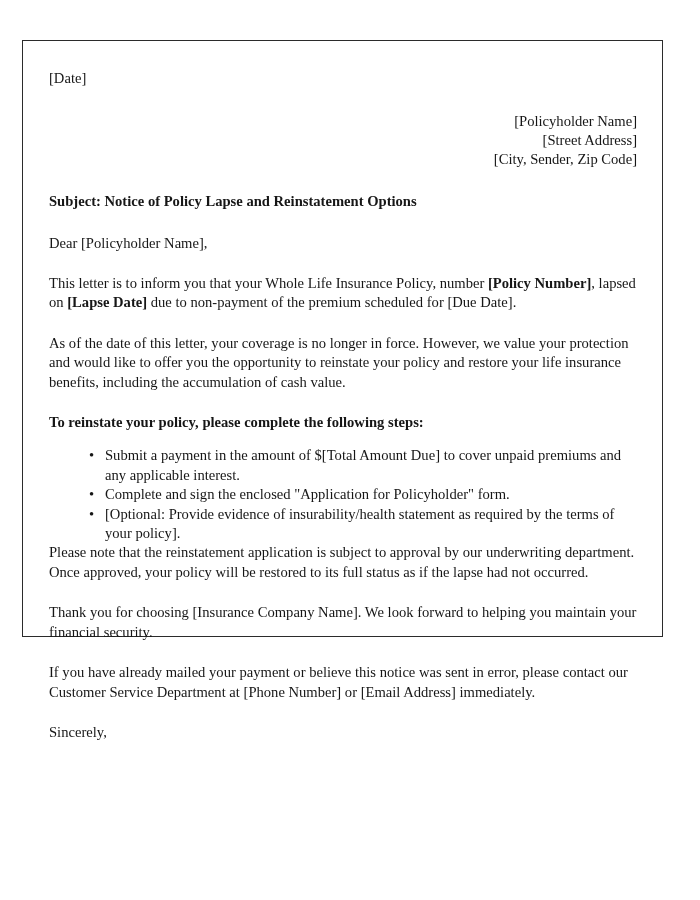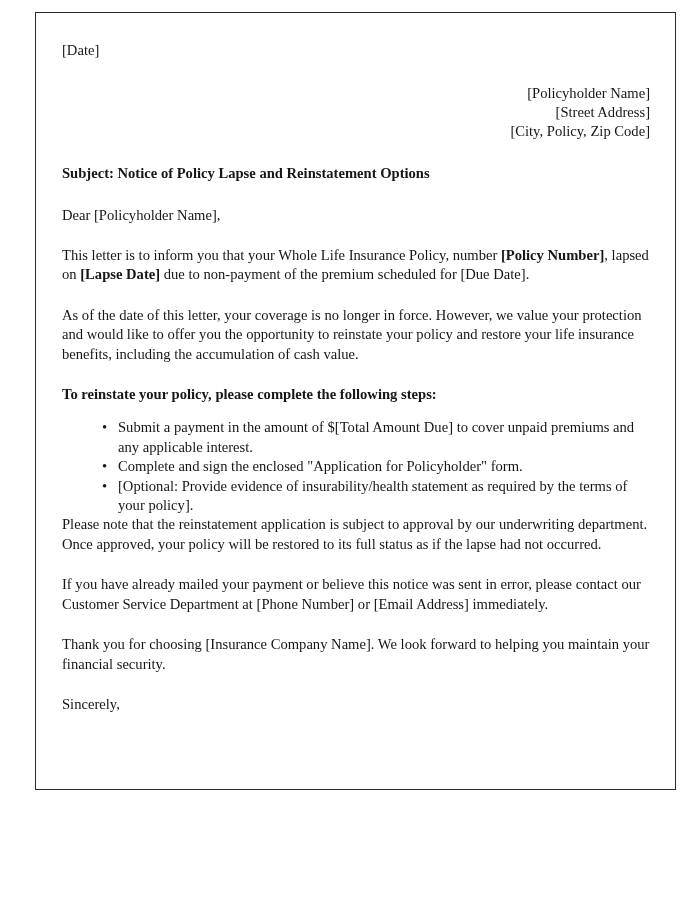--- a/index.html
+++ b/index.html
@@ -12,27 +12,26 @@
     width: 700px;
     height: 900px;
     font-family: "Liberation Serif", "DejaVu Serif", serif;
     color: #161616;
     -webkit-font-smoothing: antialiased;
   }
 
   .page-sheet {
     position: absolute;
     left: 22px;
-    top: 12px;
+    top: 40px;
     width: 641px;
-    height: 778px;
+    height: 597px;
     box-sizing: border-box;
     border: 1.4px solid #2b2b2b;
     background: #ffffff;
-    margin-left: 13px;
   }
 
   .letter-body {
     padding: 28px 25px 20px 26px;
     font-size: 14.6px;
     line-height: 19.4px;
   }
 
   .block {
     margin: 0;
@@ -93,44 +92,44 @@
 <body>
 
 <div class="page-sheet">
   <div class="letter-body">
 
     <p class="block gap-date">[Date]</p>
 
     <div class="gap-address">
       <p class="address-line">[Policyholder Name]</p>
       <p class="address-line">[Street Address]</p>
-      <p class="address-line">[City, Policy, Zip Code]</p>
+      <p class="address-line">[City, Sender, Zip Code]</p>
     </div>
 
     <p class="block subject-line gap-subject">Subject: Notice of Policy Lapse and Reinstatement Options</p>
 
     <p class="block gap-salut">Dear [Policyholder Name],</p>
 
     <p class="block gap-para"><span>This letter is to inform you that your Whole Life Insurance Policy, number </span><b>[Policy Number]</b><span>, lapsed on </span><b>[Lapse Date]</b><span> due to non-payment of the premium scheduled for [Due Date].</span></p>
 
     <p class="block gap-para">As of the date of this letter, your coverage is no longer in force. However, we value your protection and would like to offer you the opportunity to reinstate your policy and restore your life insurance benefits, including the accumulation of cash value.</p>
 
     <p class="block steps-heading gap-steps">To reinstate your policy, please complete the following steps:</p>
 
     <ul class="steps-list gap-list">
       <li>Submit a payment in the amount of $[Total Amount Due] to cover unpaid premiums and any applicable interest.</li>
       <li>Complete and sign the enclosed "Application for Policyholder" form.</li>
       <li>[Optional: Provide evidence of insurability/health statement as required by the terms of your policy].</li>
     </ul>
 
     <p class="block gap-para">Please note that the reinstatement application is subject to approval by our underwriting department. Once approved, your policy will be restored to its full status as if the lapse had not occurred.</p>
 
+    <p class="block gap-para">Thank you for choosing [Insurance Company Name]. We look forward to helping you maintain your financial security.</p>
+
     <p class="block gap-para">If you have already mailed your payment or believe this notice was sent in error, please contact our Customer Service Department at [Phone Number] or [Email Address] immediately.</p>
-
-    <p class="block gap-para">Thank you for choosing [Insurance Company Name]. We look forward to helping you maintain your financial security.</p>
 
     <p class="block gap-sincerely">Sincerely,</p>
 
     <div>
     </div>
 
   </div>
 </div>
 
 </body></html>

